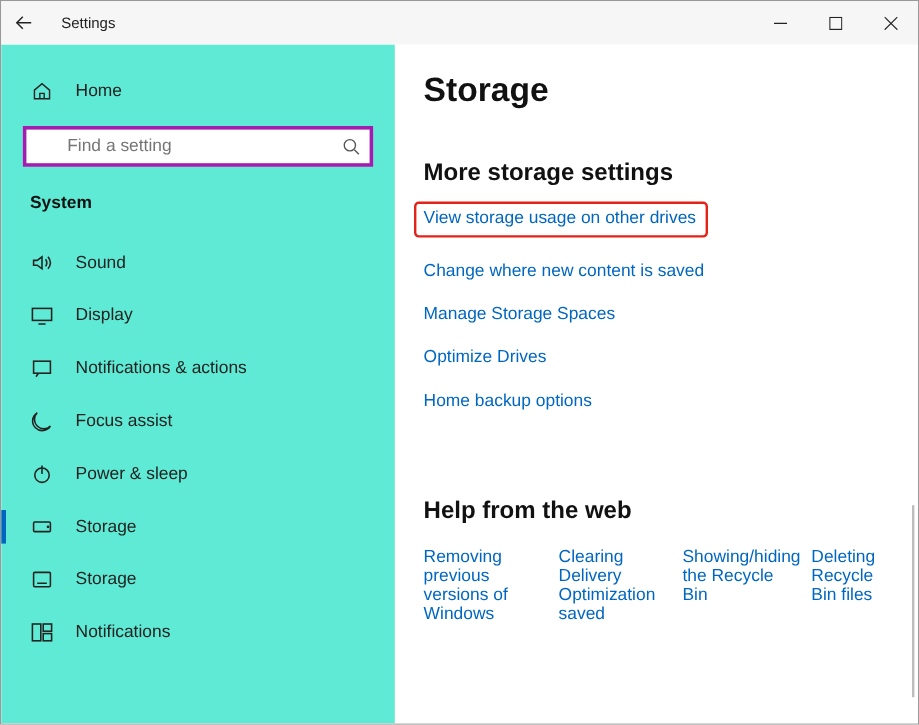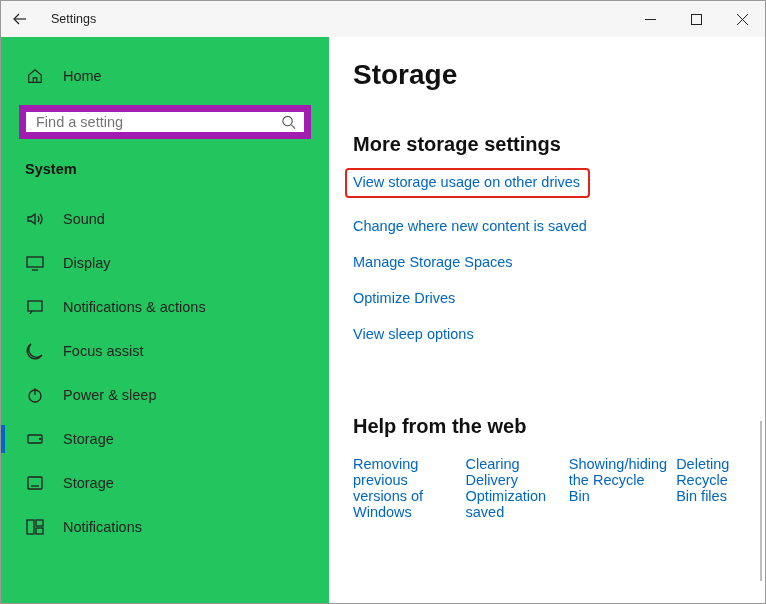--- a/index.html
+++ b/index.html
@@ -4,26 +4,26 @@
 <style>
 * { box-sizing: border-box; margin: 0; padding: 0; }
 html, body { width: 766px; height: 604px; font-family: "Segoe UI", Arial, sans-serif; overflow: hidden; }
 .window { width: 766px; height: 604px; border: 1px solid #999; background: #fff; display: flex; flex-direction: column; position: relative; }
 .titlebar { height: 36px; display: flex; align-items: center; position: relative; background: #f6f6f6; }
 .back-btn { width: 38px; height: 36px; display: flex; align-items: center; justify-content: center; cursor: pointer; }
 .title-text { font-size: 12.5px; color: #222; margin-left: 12px; }
 .win-controls { position: absolute; right: 0; top: 0; display: flex; }
 .win-btn { width: 46px; height: 36px; display: flex; align-items: center; justify-content: center; cursor: pointer; }
 .body { flex: 1; display: flex; overflow: hidden; }
-.sidebar { width: 328px; background: #22c55e; padding-top: 18px; position: relative; }
+.sidebar { width: 328px; background: #5eead4; padding-top: 18px; position: relative; }
 .home-row, .nav-row { display: flex; align-items: center; height: 42px; padding-left: 24px; cursor: pointer; }
 .home-row .icon, .nav-row .icon { width: 20px; height: 20px; display: flex; align-items: center; justify-content: center; margin-right: 18px; color: #222; }
 .home-row .label, .nav-row .label { font-size: 14.5px; color: #222; }
 .search-wrap { margin: 8px 18px 16px 18px; }
-.search-box { position: relative; border: 7px solid #a21caf; height: 34px; background: #fff; display: flex; align-items: center; }
+.search-box { position: relative; border: 3px solid #a21caf; height: 34px; background: #fff; display: flex; align-items: center; padding-left: 24px; }
 .search-input { border: none; outline: none; width: 100%; height: 100%; padding: 0 34px 0 10px; font-size: 14.5px; background: transparent; }
 .search-icon { position: absolute; right: 8px; top: 50%; transform: translateY(-50%); color: #555; }
 .category-label { font-size: 14.5px; font-weight: 600; color: #111; padding: 6px 0 10px 24px; }
 .nav-list { margin-top: 10px; }
 .nav-row { height: 44px; position: relative; }
 .nav-row.active::before { content: ""; position: absolute; left: 0; top: 8px; bottom: 8px; width: 4px; background: #0067c0; }
 .content { flex: 1; padding: 22px 24px 0 24px; overflow-y: auto; position: relative; }
 .page-title { font-size: 28px; font-weight: 550; color: #111; margin-bottom: 42px; }
 .section-heading { font-size: 20px; font-weight: 550; color: #111; margin-bottom: 18px; margin-top: 0; }
 .link-list { display: flex; flex-direction: column; gap: 20px; margin-bottom: 73px; }
@@ -182,21 +182,21 @@
 
     <div class="content">
       <h1 class="page-title">Storage</h1>
 
       <h2 class="section-heading">More storage settings</h2>
       <div class="link-list">
         <a class="link link-highlight">View storage usage on other drives</a>
         <a class="link">Change where new content is saved</a>
         <a class="link">Manage Storage Spaces</a>
         <a class="link">Optimize Drives</a>
-        <a class="link">View sleep options</a>
+        <a class="link">Home backup options</a>
       </div>
 
       <h2 class="section-heading">Help from the web</h2>
       <div class="help-list">
         <a class="link">Removing previous versions of Windows</a>
         <a class="link">Clearing Delivery Optimization saved</a>
         <a class="link">Showing/hiding the Recycle Bin</a>
         <a class="link">Deleting Recycle Bin files</a>
       </div>
     </div>

